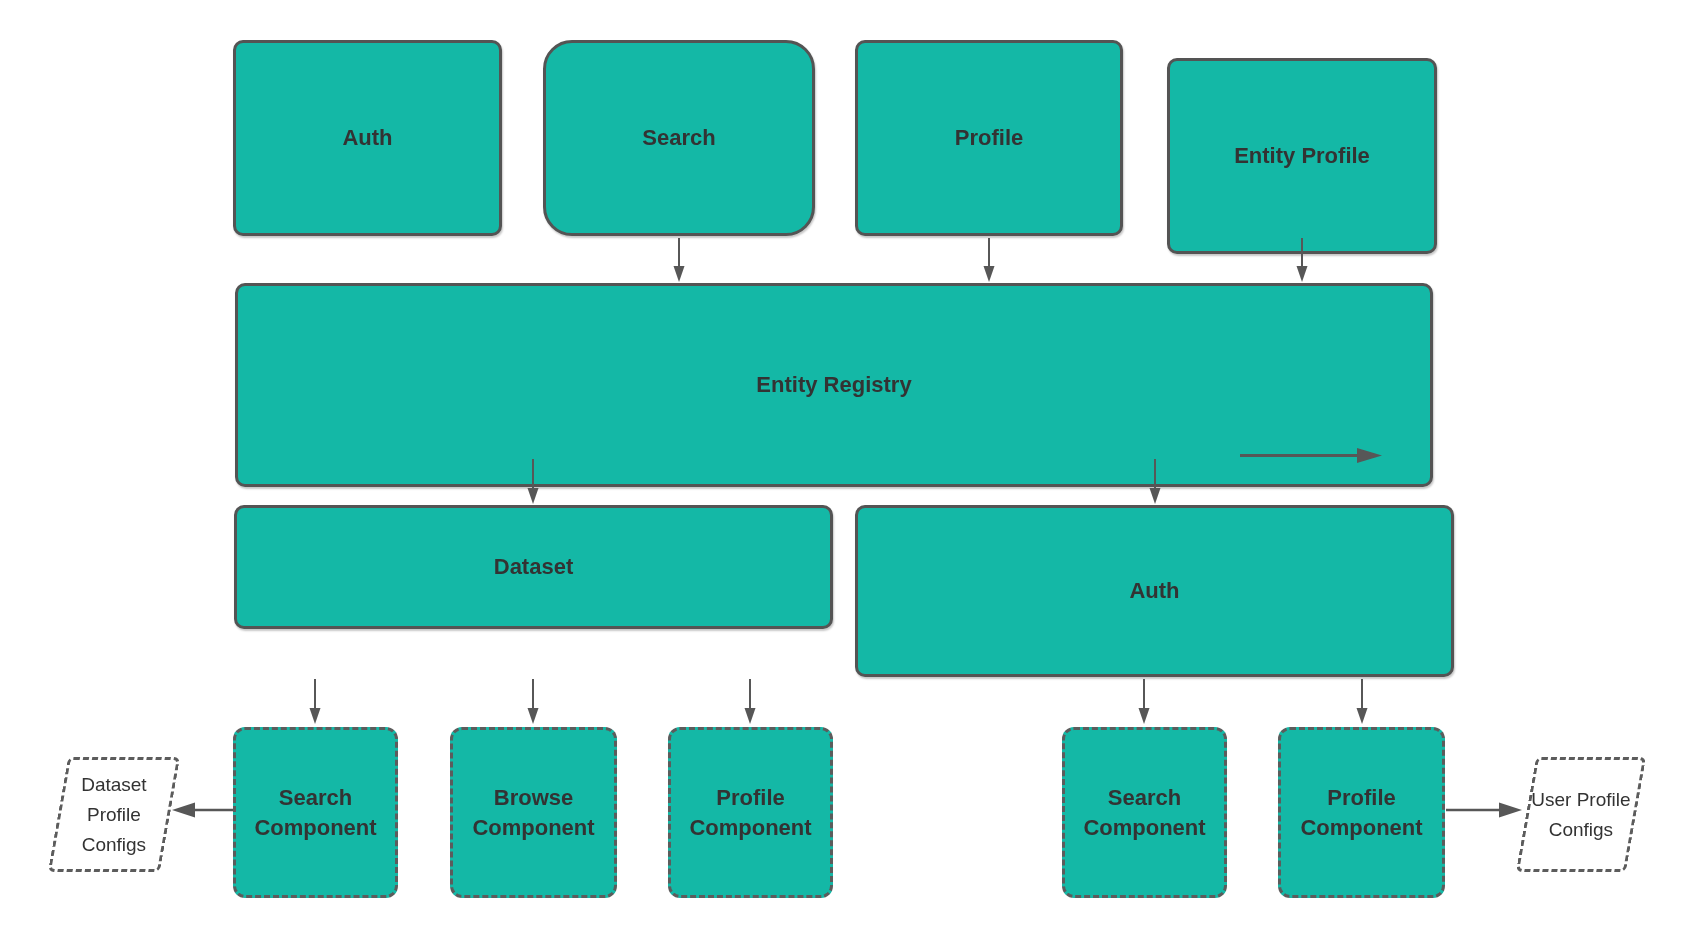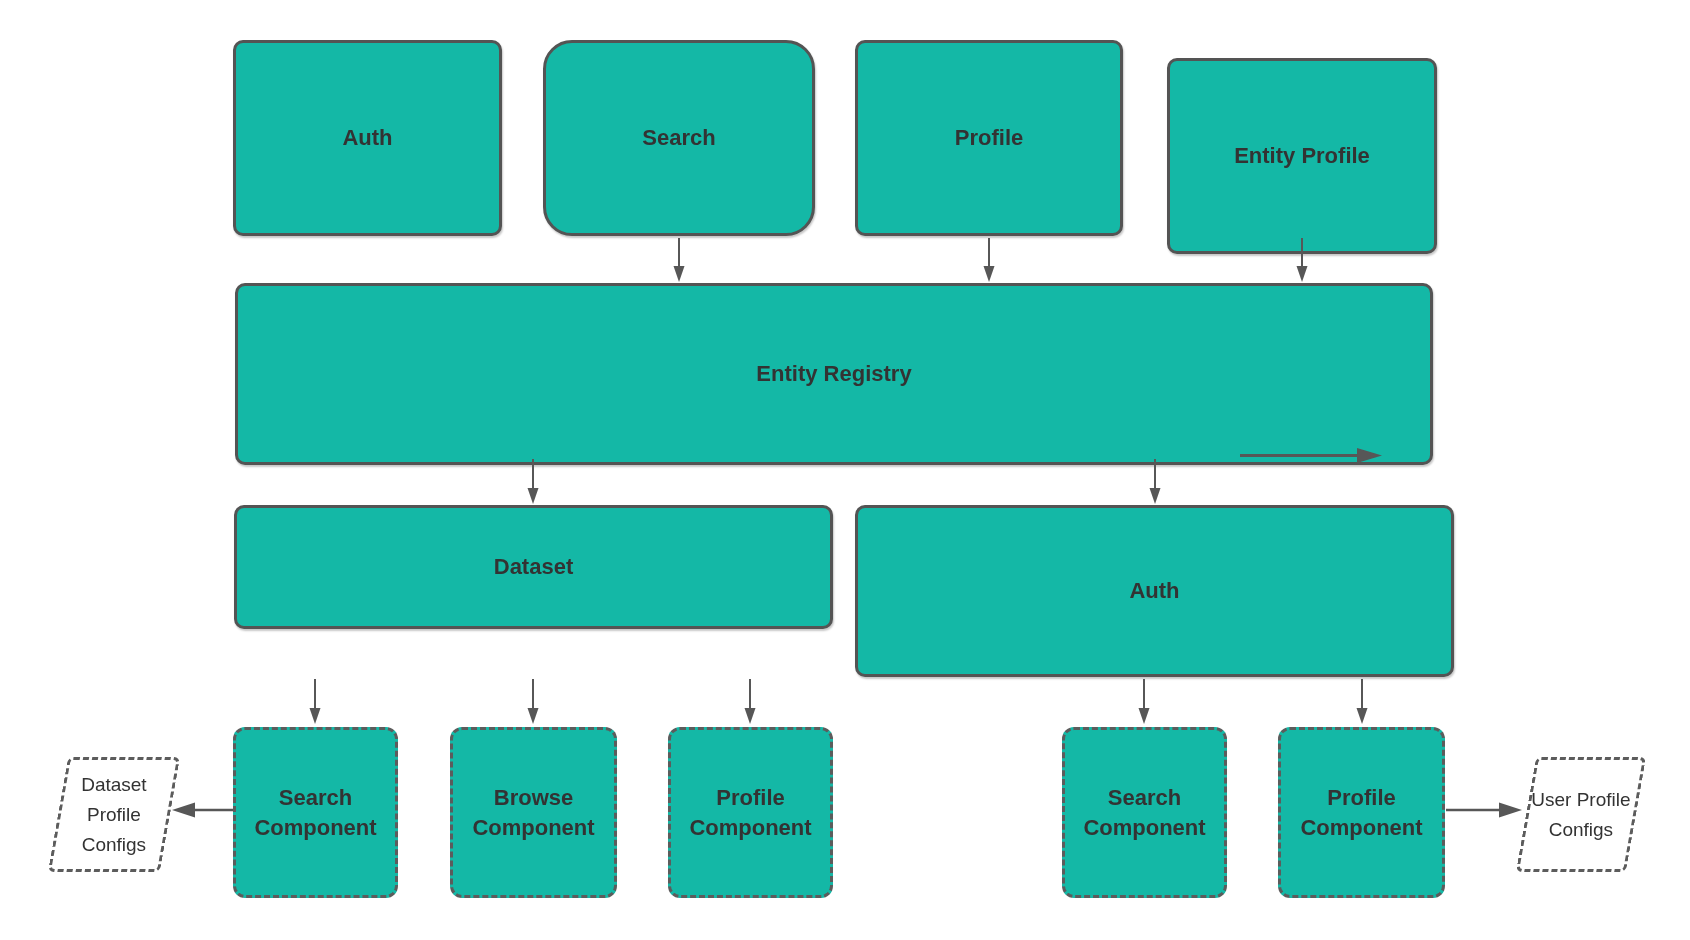--- a/index.html
+++ b/index.html
@@ -141,21 +141,21 @@
   <div class="node" style="left:543px; top:40px; width:272px; height:196px;border-radius:29px;">
     <span>Search</span>
   </div>
   <div class="node" style="left:855px; top:40px; width:268px; height:196px;">
     <span>Profile</span>
   </div>
   <div class="node" style="left:1167px; top:28px; width:270px; height:196px;margin-top:30px;">
     <span>Entity Profile</span>
   </div>
 
-  <div class="node" style="left:235px; top:283px; width:1198px; height:182px;">
+  <div class="node" style="left:235px; top:283px; width:1198px; height:204px;">
     <span>Entity Registry</span>
   </div>
 
   <div class="node" style="left:234px; top:505px; width:599px; height:124px;">
     <span>Dataset</span>
   </div>
   <div class="node" style="left:855px; top:505px; width:599px; height:172px;">
     <span>Auth</span>
   </div>
 

